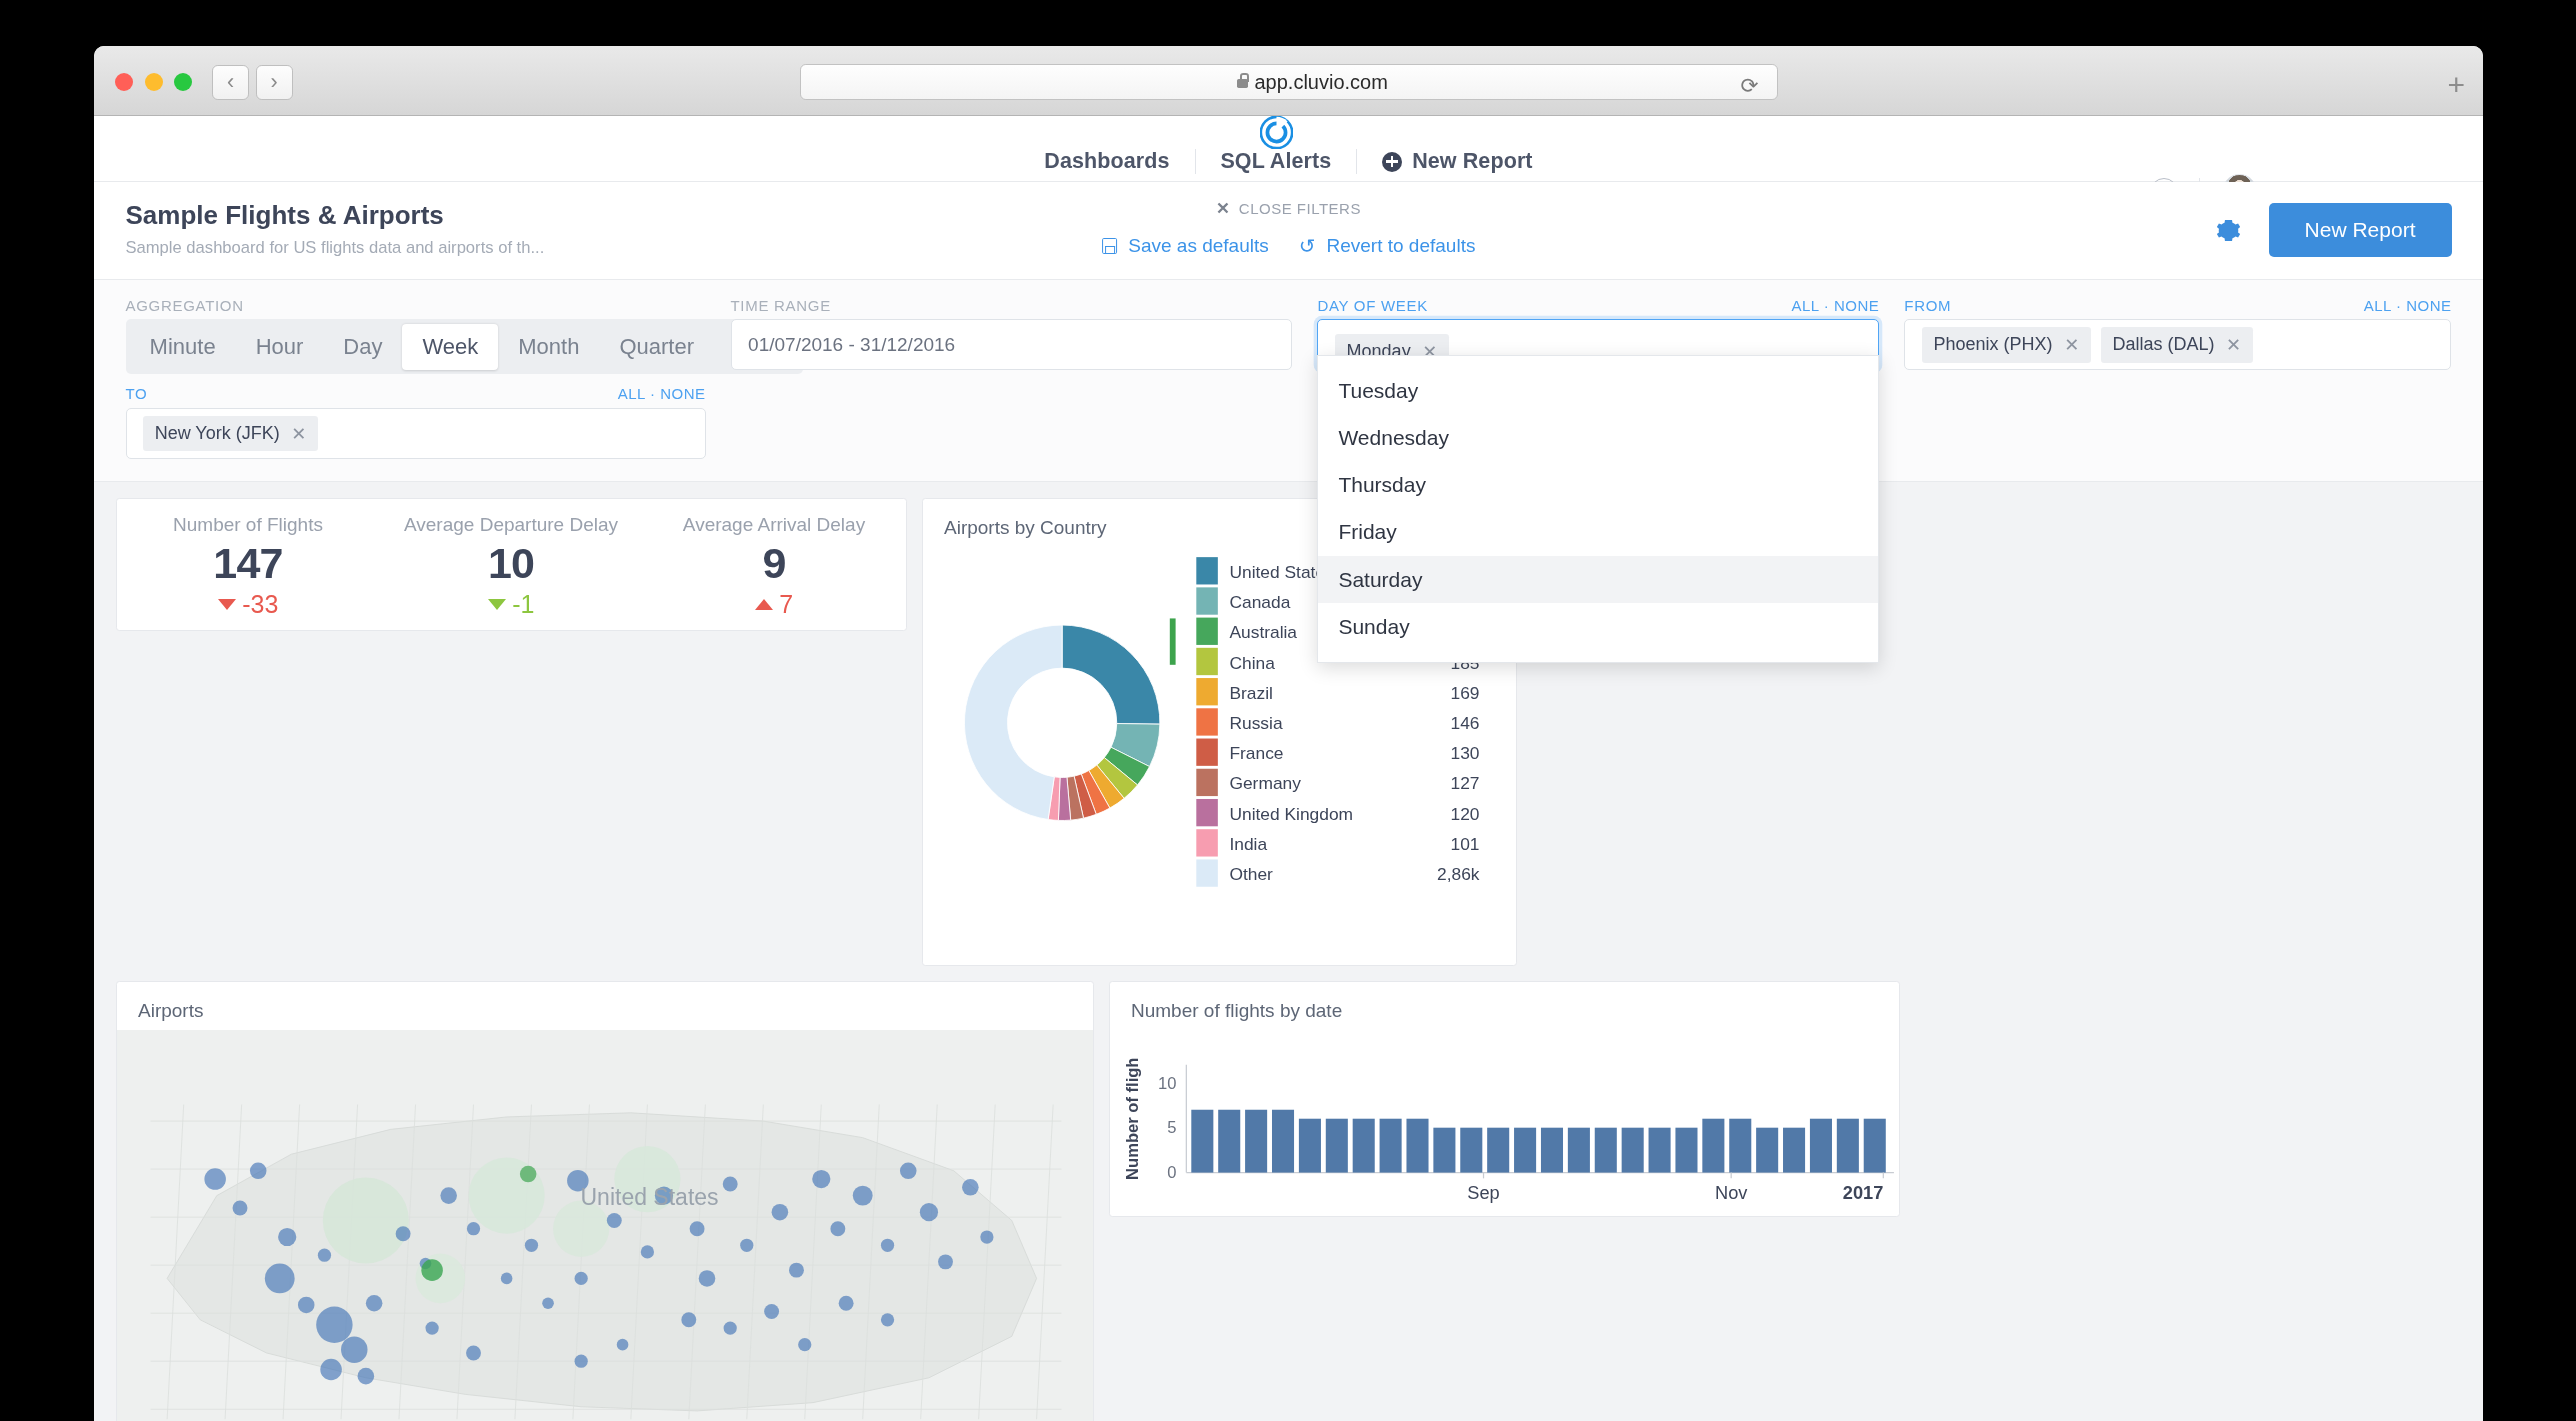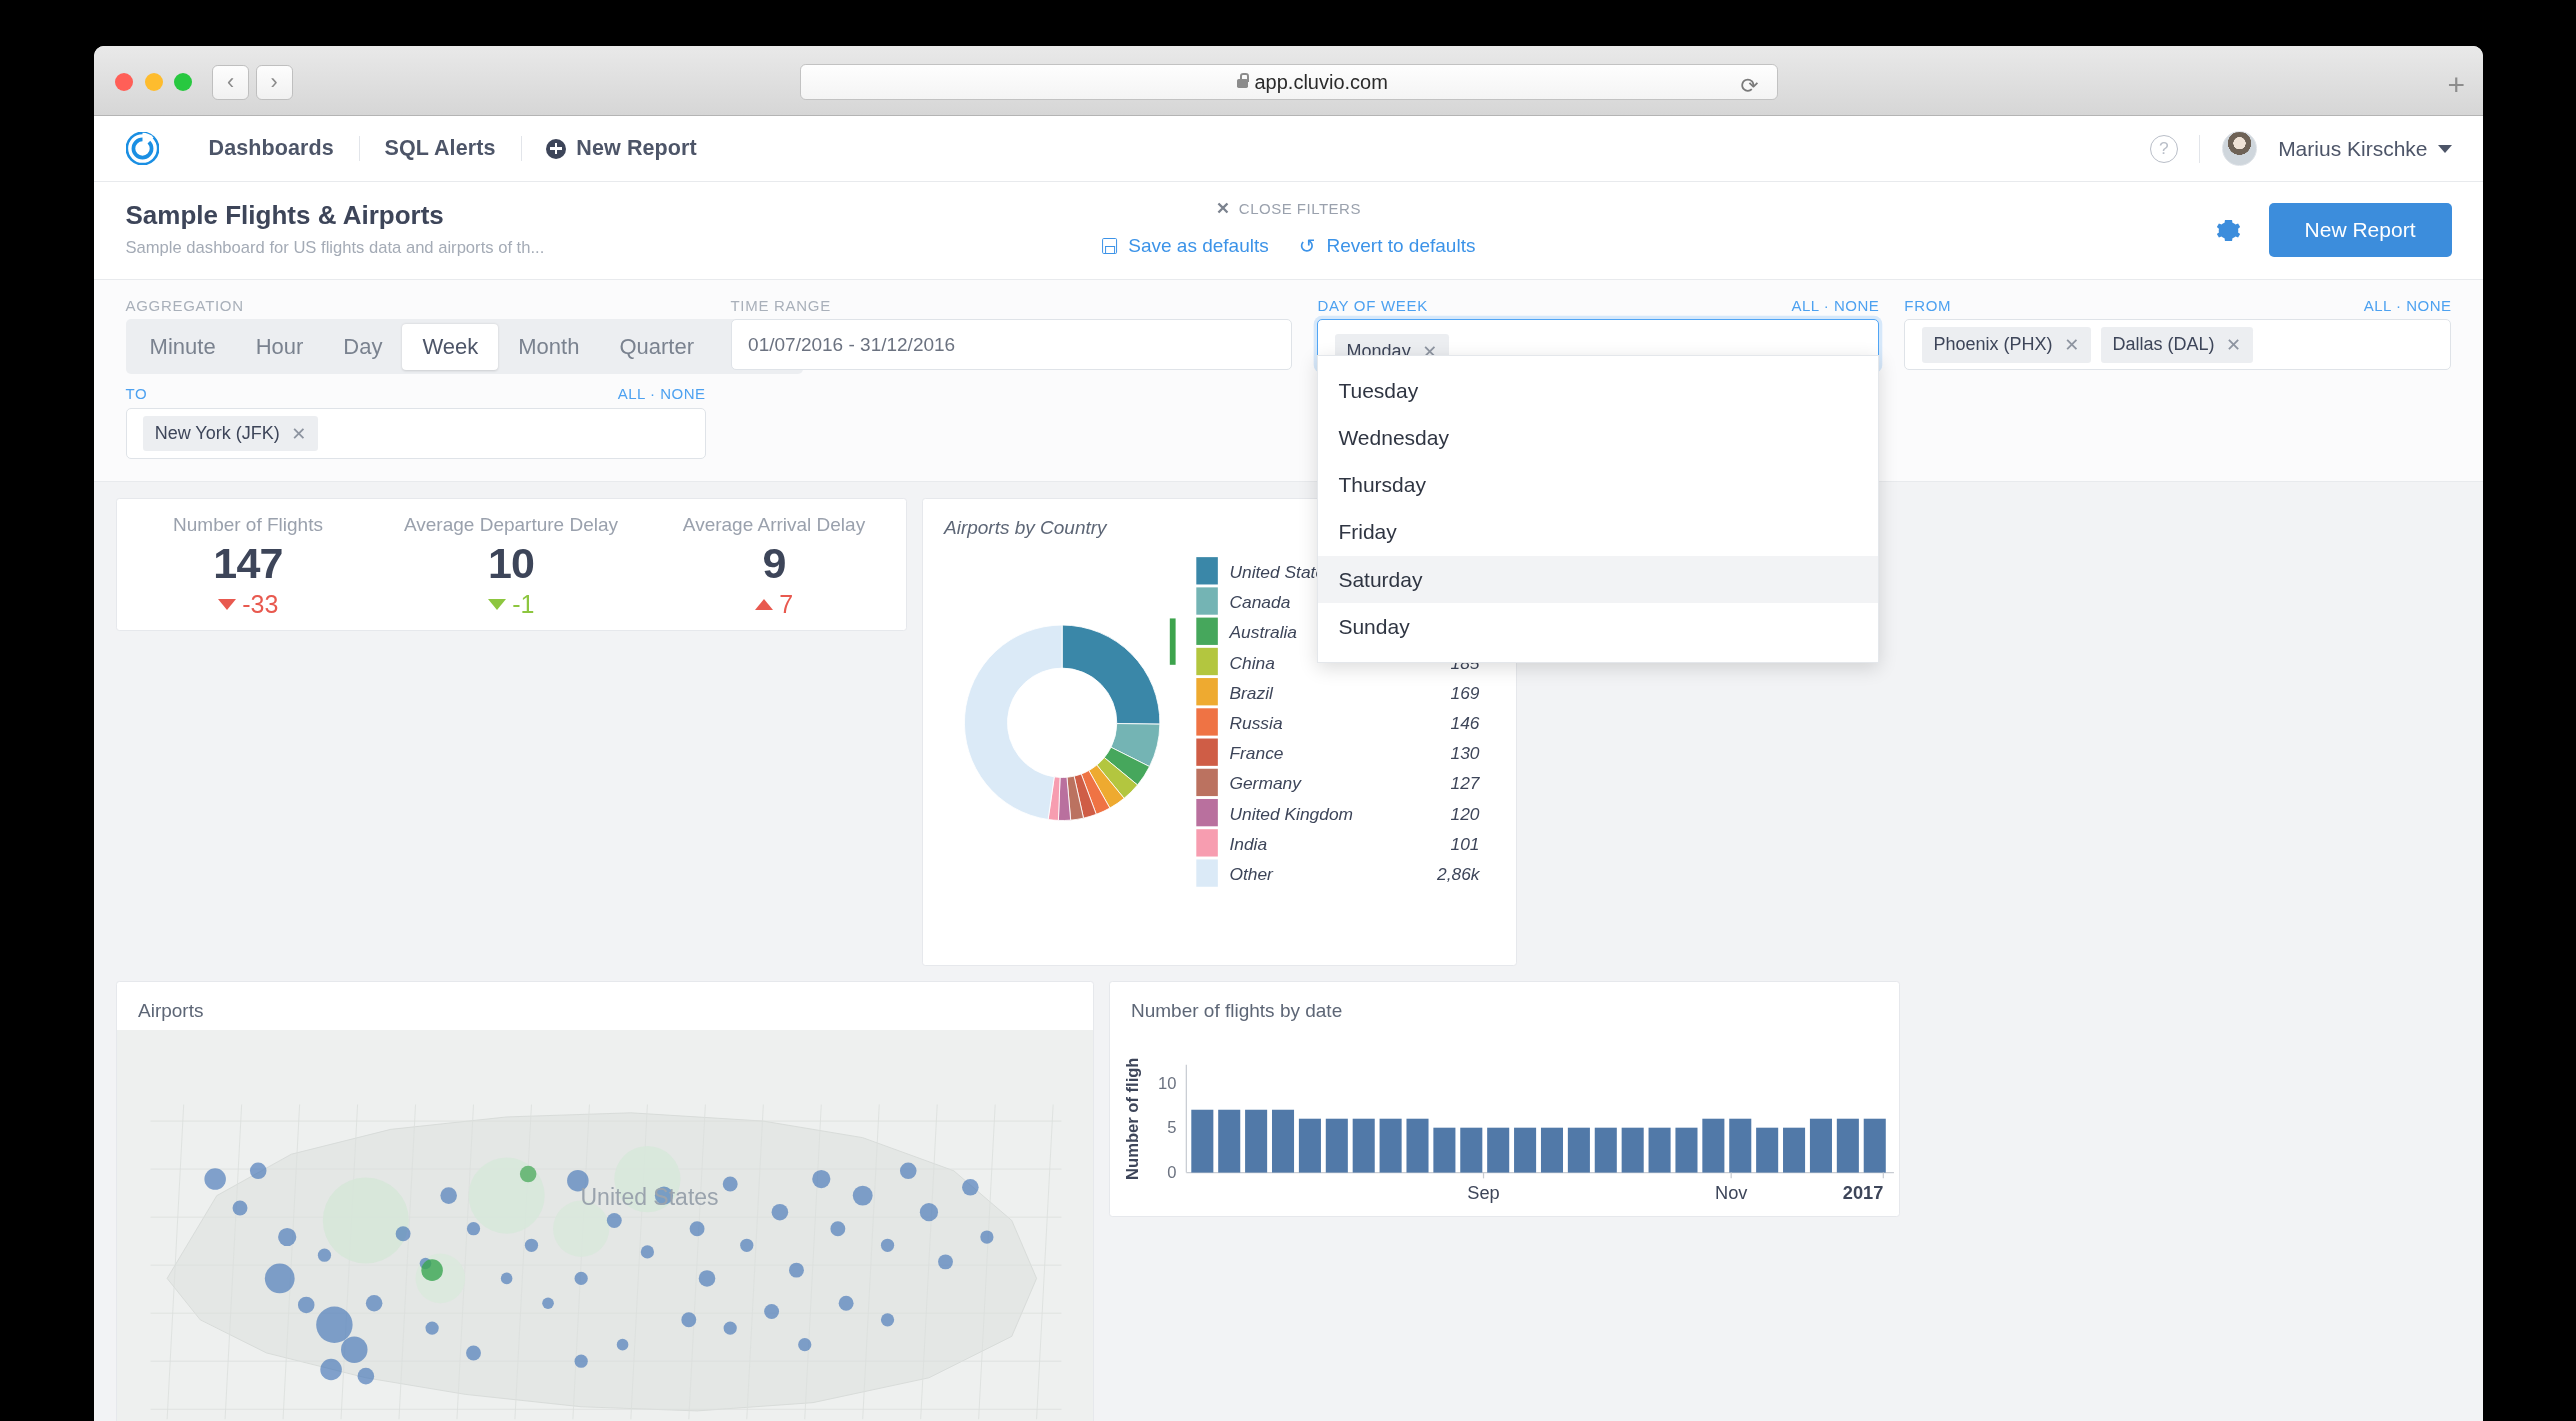--- a/index.html
+++ b/index.html
@@ -56,21 +56,21 @@
     content:''; position:absolute; left:2.5px; top:-5.8px; width:5.8px; height:6.6px;
     border:2.1px solid #8c8c8c; border-bottom:none; border-radius:3.3px 3.3px 0 0;
   }
   .reload { position: absolute; right: 18px; top: 7.5px; font-size: 21.5px; color: #7a7a7a; }
   .plus-tab { position: absolute; right: 18px; top: 21.5px; font-size: 30px; color: #8d8d8d; font-weight: 300; }
 
   
   .app-header {
     position: relative; height: 66px; background: #fff;
     border-bottom: 0.8px solid #e8eaed;
-    display: flex; align-items: center; padding: 0 31.5px;
+    display: flex; align-items: center; padding: 0 31.5px; flex-direction: column;
   }
   .logo { width: 33px; height: 33px; flex: 0 0 auto; margin-right: 25px; }
   .nav-items { display: flex; align-items: center; }
   .nav-link {
     font-size: 21.5px; color: #4d5568; font-weight: 600;
     padding: 0 25px; letter-spacing: 0.1px;
   }
   .nav-sep { width: 0.8px; height: 25px; background: #e2e5ea; }
   .nav-new { display: flex; align-items: center; gap: 10px; padding: 0 25px; }
   .plus-circle {
@@ -186,21 +186,21 @@
   .kpi-delta.up-bad { color: #e8594f; }
   .tri { width: 0; height: 0; border-left: 9px solid transparent; border-right: 9px solid transparent; }
   .tri.dn { border-top: 11.6px solid currentColor; }
   .tri.up { border-bottom: 11.6px solid currentColor; }
 
   
   .fbd-panel { width: 791px; height: 236px; }
   .fbd-plot { position: relative; margin: 15px 0 0 0; height: 174px; }
 
   
-  .donut-panel { width: 595px; height: 468px; font-style: italic; }
+  .donut-panel { width: 595px; height: 468px; }
   .donut-wrap { position: relative; height: 398px; }
 
   
   .map-panel { width: 978px; height: 468px; overflow: hidden; }
   .map-canvas { position: absolute; left: 0; right: 0; top: 48px; bottom: 0; background: #edefee; overflow: hidden; }
   .map-attr {
     position: absolute; right: 8.3px; bottom: 6.6px; font-size: 13.3px; color: #555d66;
     background: rgba(255,255,255,.72); padding: 2.5px 6.6px; border-radius: 1.7px;
   }
   .map-label { position: absolute; font-size: 23px; color: #9aa3ad; }

